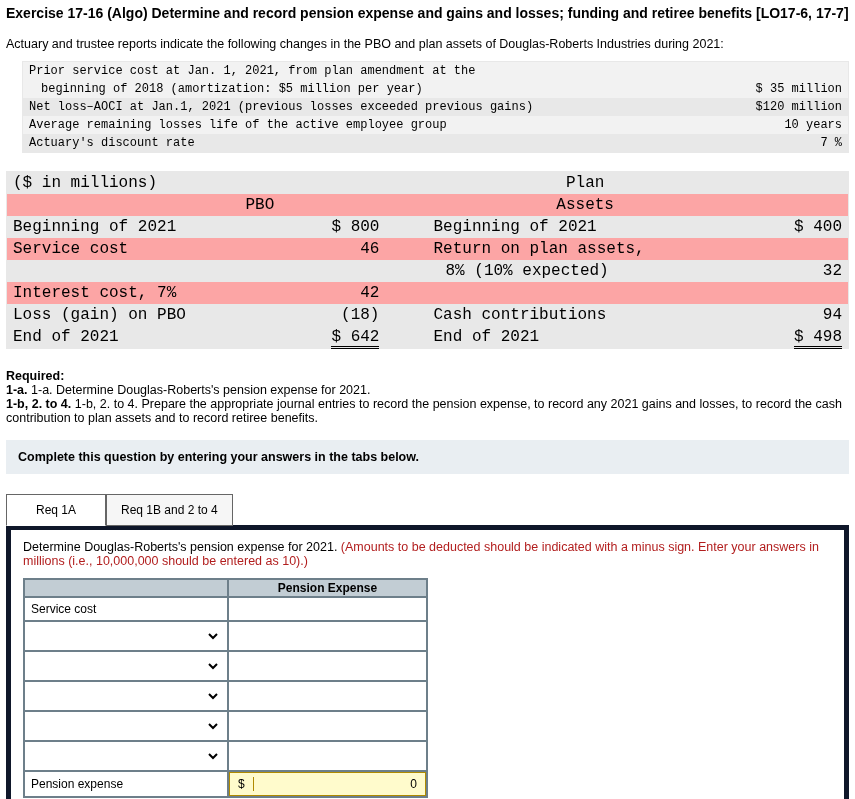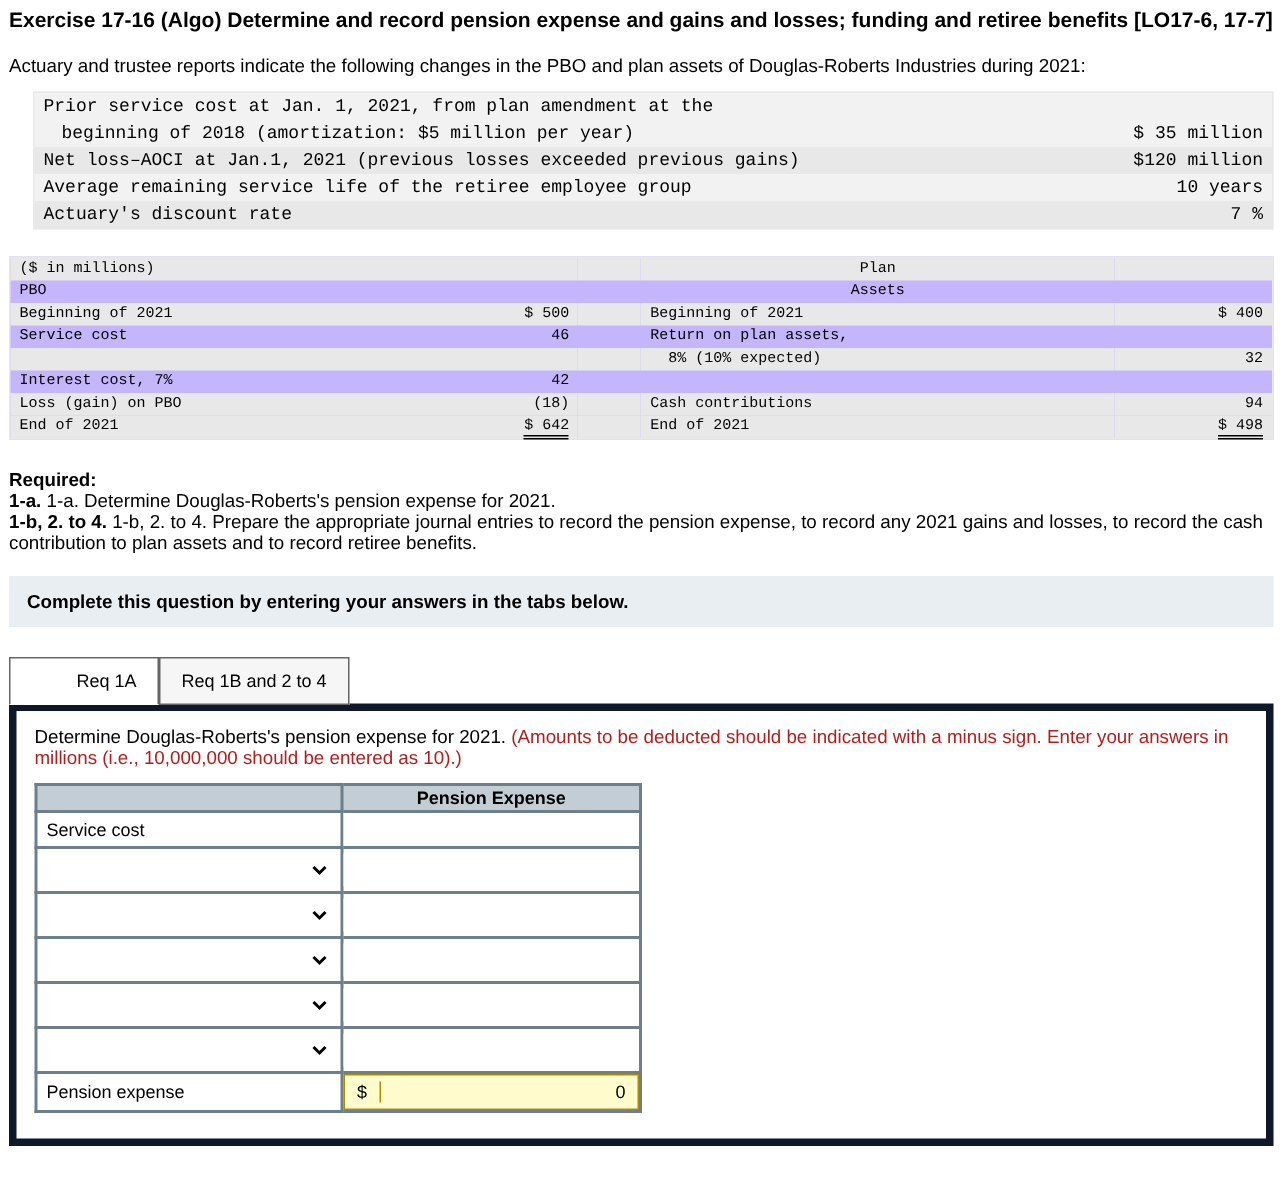--- a/index.html
+++ b/index.html
@@ -4,31 +4,31 @@
 <style>
   body{margin:0;padding:0;font-family:Arial,Helvetica,sans-serif;font-size:12.5px;color:#000;background:#fff;width:855px}
   .wrap{padding:4px 6px}
   h2{font-size:14px;font-weight:700;color:#000;margin:0 0 14px 0;line-height:1.35}
   .intro{margin:0 0 10px 0}
   .given-block{background:#f2f2f2;border:1px solid #e8e8e8;margin:6px 0 18px 16px}
   .given-block table{width:100%;border-collapse:collapse;font-family:"Courier New",monospace;font-size:12px}
   .given-block td{padding:2px 6px;vertical-align:top}
   .given-block tr.alt td{background:#e8e8e8}
   .rt{text-align:right;white-space:nowrap}
-  .roll-block{background:#c4b5fd;border:1px solid #e8e8e8;margin:0 0 20px 0;font-family:"Courier New",monospace;font-size:10px}
+  .roll-block{background:#fca5a5;border:1px solid #e8e8e8;margin:0 0 20px 0;font-family:"Courier New",monospace;font-size:16px}
   .roll-block table{width:100%;border-collapse:collapse}
   .roll-block td{padding:2px 6px}
   .roll-block tr.alt td{background:#e8e8e8}
   .ul{border-bottom:1px solid #000}
   .dbl{border-bottom:3px double #000}
   .section-title{font-weight:700;margin:0}
   .para{margin:0 0 14px 0}
   .tab-instr{background:#e9eef2;padding:10px 12px;font-weight:700;margin:15px 0 20px 0}
   .tabs{display:flex;gap:0;margin:0}
-  .tab{border:1px solid #666;padding:8px 14px;font-size:12px;text-align:right;background:#fff;cursor:pointer;min-width:70px}
+  .tab{border:1px solid #666;padding:8px 14px;font-size:12px;text-align:center;background:#fff;cursor:pointer;min-width:70px}
   .tab.sel{background:#fff;border-bottom:1px solid #fff;position:relative;z-index:2}
   .tab.unsel{background:#f6f6f6}
   .panel{border:5px solid #0f172a;margin-top:-1px;padding:10px 12px 14px 12px}
   .panel .prompt{margin:0 0 10px 0}
   .red{color:#b21e1e}
   
   .ans-wrap{display:inline-block}
   .ans{border-collapse:collapse}
   .ans th,.ans td{border:2px solid #6d7f8a;font-size:12px}
   .ans th{background:#c2cdd4;font-weight:700;text-align:center}
@@ -57,21 +57,21 @@
       </tr>
       <tr>
         <td style="padding-left:18px">  beginning of 2018 (amortization: $5 million per year)</td>
         <td class="rt">$ 35 million</td>
       </tr>
       <tr class="alt">
         <td>Net loss–AOCI at Jan.1, 2021 (previous losses exceeded previous gains)</td>
         <td class="rt">$120 million</td>
       </tr>
       <tr>
-        <td>Average remaining service life of the retiree employee group</td>
+        <td>Average remaining losses life of the active employee group</td>
         <td class="rt">10 years</td>
       </tr>
       <tr class="alt">
         <td>Actuary's discount rate</td>
         <td class="rt">7 %</td>
       </tr>
     </tbody>
       </table>
   </div>
 
@@ -86,29 +86,29 @@
       </colgroup>
       <tbody>
           <tr class="alt">
         <td>($ in millions)</td>
         <td></td>
             <td></td>
         <td style="text-align:center">Plan</td>
         <td></td>
       </tr>
       <tr>
-        <td style="text-align:left">PBO</td>
+        <td style="text-align:right">PBO</td>
         <td></td>
             <td></td>
         <td style="text-align:center">Assets</td>
         <td></td>
       </tr>
       <tr class="alt">
         <td>Beginning of 2021</td>
-        <td class="rt">$ 500</td>
+        <td class="rt">$ 800</td>
         <td></td>
         <td>Beginning of 2021</td>
         <td class="rt">$ 400</td>
       </tr>
       <tr>
         <td>Service cost</td>
         <td class="rt">46</td>
         <td></td>
         <td>Return on plan assets,</td>
         <td class="rt"></td>

